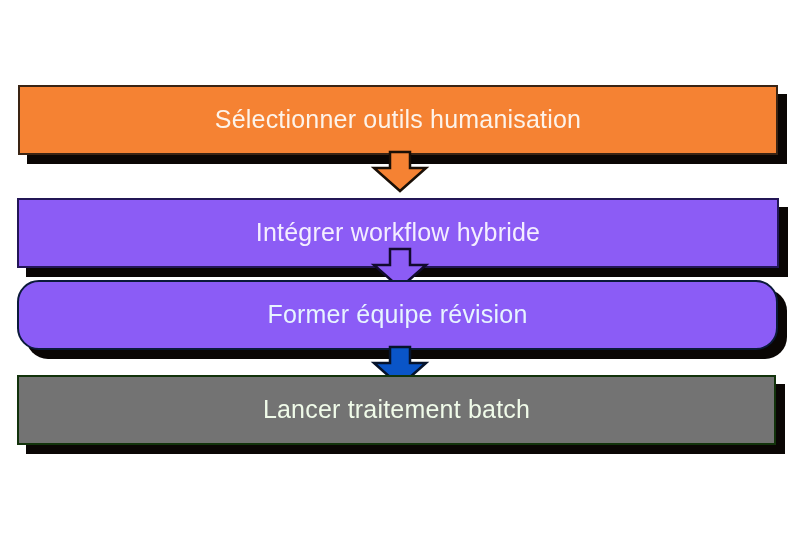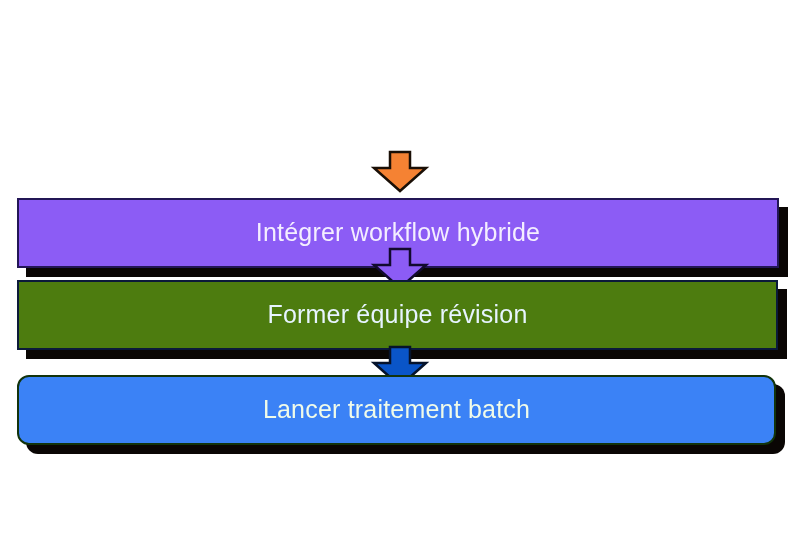--- a/index.html
+++ b/index.html
@@ -62,44 +62,47 @@
 
   .conn-1 { left: 373px; top: 152px; }
   .conn-2 { left: 373px; top: 249px; }
   .conn-3 { left: 373px; top: 347px; }
 </style>
 </head>
 <body>
 
 <div id="flowchart" style="background: rgb(255, 255, 255);">
 
+  <div class="step step-1" style="background-color: rgb(245, 130, 51); border-color: rgb(58, 36, 20); box-shadow: rgb(10, 6, 4) 9px 9px 0px 0px;">
+    <span class="step-label" style="color: rgb(253, 243, 234);">Sélectionner outils humanisation</span>
+  </div>
 
   <div class="connector conn-1">
     <svg viewBox="0 0 54 40">
       <polygon points="17,0 37,0 37,16 53,16 27,39 1,16 17,16" fill="#f58233" stroke="#1a0f06" stroke-width="2.5" stroke-linejoin="miter"></polygon>
     </svg>
   </div>
 
   <div class="step step-2" style="background-color: rgb(140, 92, 245); border-color: rgb(35, 22, 86); box-shadow: rgb(10, 6, 4) 9px 9px 0px 0px; margin-top: 16px;">
     <span class="step-label" style="color: rgb(244, 238, 255);">Intégrer workflow hybride</span>
   </div>
 
   <div class="connector conn-2">
     <svg viewBox="0 0 54 40">
       <polygon points="17,0 37,0 37,16 53,16 27,39 1,16 17,16" fill="#8c5cf5" stroke="#120a2e" stroke-width="2.5" stroke-linejoin="miter"></polygon>
     </svg>
   </div>
 
-  <div class="step step-3" style="background-color: #4d7c0f; border-color: rgb(11, 26, 58); box-shadow: rgb(10, 6, 4) 9px 9px 0px 0px;">
+  <div class="step step-3" style="background-color: #8b5cf6; border-color: rgb(11, 26, 58); box-shadow: rgb(10, 6, 4) 9px 9px 0px 0px; border-radius: 22px;">
     <span class="step-label" style="color: rgb(231, 244, 255);">Former équipe révision</span>
   </div>
 
   <div class="connector conn-3">
     <svg viewBox="0 0 54 40">
       <polygon points="17,0 37,0 37,16 53,16 27,39 1,16 17,16" fill="#0a55c8" stroke="#06132b" stroke-width="2.5" stroke-linejoin="miter"></polygon>
     </svg>
   </div>
 
-  <div class="step step-4" style="background-color: #3b82f6; border-color: rgb(18, 51, 11); box-shadow: rgb(10, 6, 4) 9px 9px 0px 0px; border-radius: 12px;">
+  <div class="step step-4" style="background-color: #737373; border-color: rgb(18, 51, 11); box-shadow: rgb(10, 6, 4) 9px 9px 0px 0px;">
     <span class="step-label" style="color: rgb(240, 251, 233);">Lancer traitement batch</span>
   </div>
 
 </div>
 
 </body></html>

